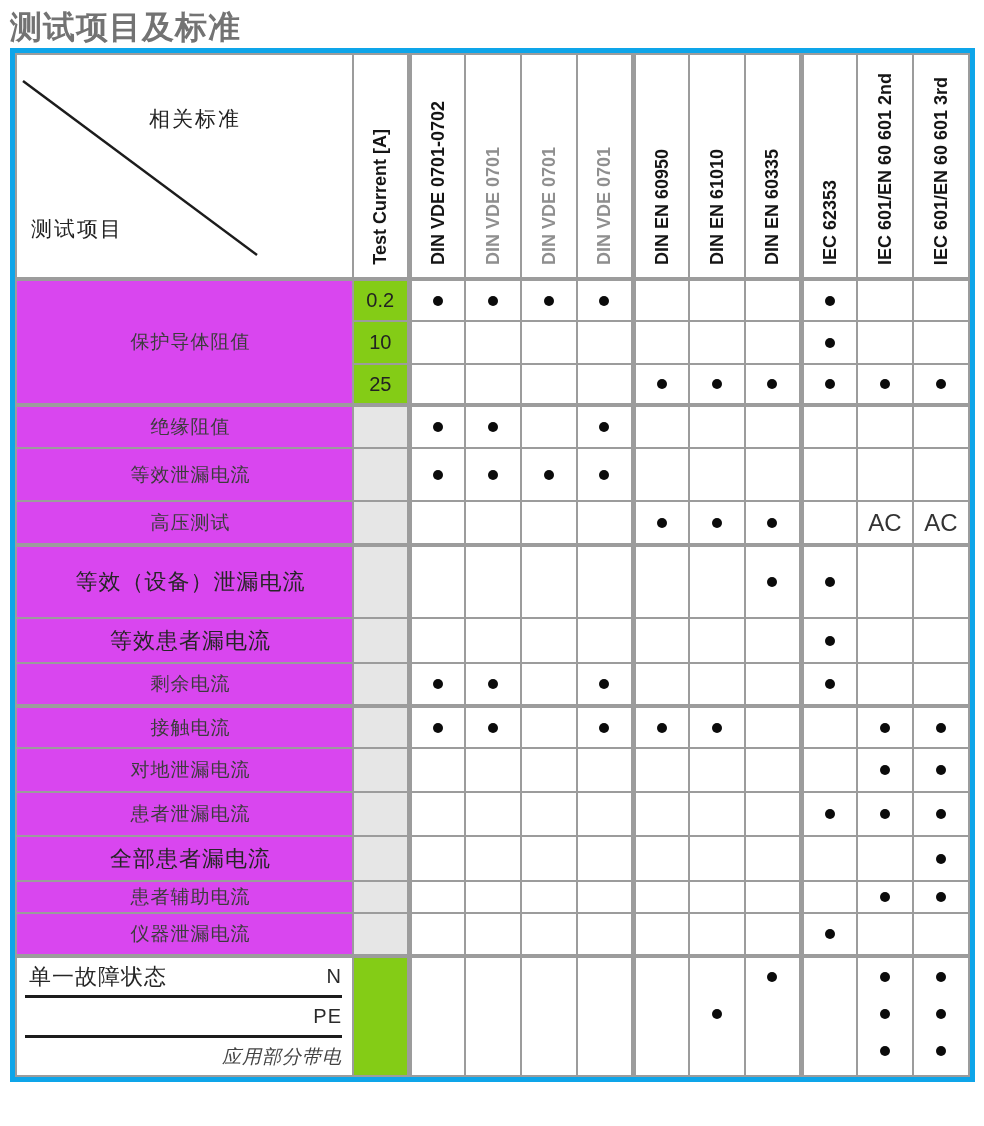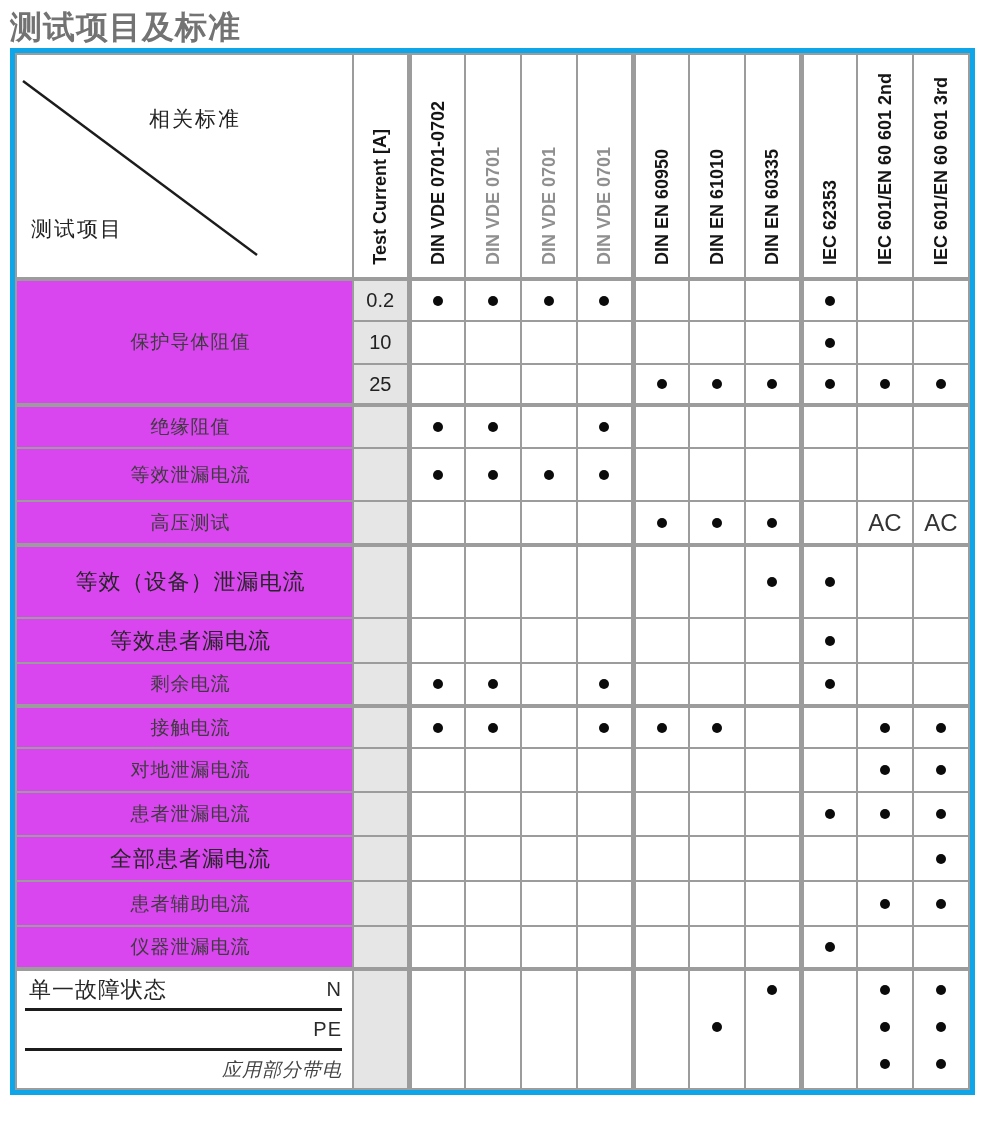--- a/index.html
+++ b/index.html
@@ -45,21 +45,21 @@
   .corner-bl{position:absolute;left:14px;top:160px;font-size:21px;color:#222;letter-spacing:2px;}
   
   td.label{
     text-align:center;padding-left:12px;
     font-size:19px;color:#3c3c3c;letter-spacing:1px;
     background:#d946ef;vertical-align:middle;
   }
   td.label.big{font-size:22px;color:#262626;}
   td.tc{
     text-align:center;vertical-align:middle;
-    font-size:20px;color:#222;background:#e5e5e5;
+    font-size:20px;color:#222;background:#84cc16;
   }
   td.tc.shaded{background:#e6e6e6;}
   td.cell{text-align:center;vertical-align:middle;background:#fff;}
   td.cell.ac{font-size:24px;color:#333;}
   .dot{
     display:block;width:10px;height:10px;border-radius:50%;
     background:#0b0b0b;margin:0 auto;
   }
   
   td.sf-label{vertical-align:top;background:#fff;padding:0 10px 0 8px;}
@@ -377,21 +377,21 @@
           <td class="cell"></td>
           <td class="cell bl-thick"></td>
           <td class="cell"></td>
           <td class="cell"></td>
           <td class="cell bl-thick"></td>
           <td class="cell"></td>
           <td class="cell">
             <span class="dot"></span>
           </td>
         </tr>
-        <tr style="height: 45px;">
+        <tr style="height: 32px;">
           <td class="label">患者辅助电流</td>
           <td class="tc br-thick shaded"></td>
           <td class="cell"></td>
           <td class="cell"></td>
           <td class="cell"></td>
           <td class="cell"></td>
           <td class="cell bl-thick"></td>
           <td class="cell"></td>
           <td class="cell"></td>
           <td class="cell bl-thick"></td>

